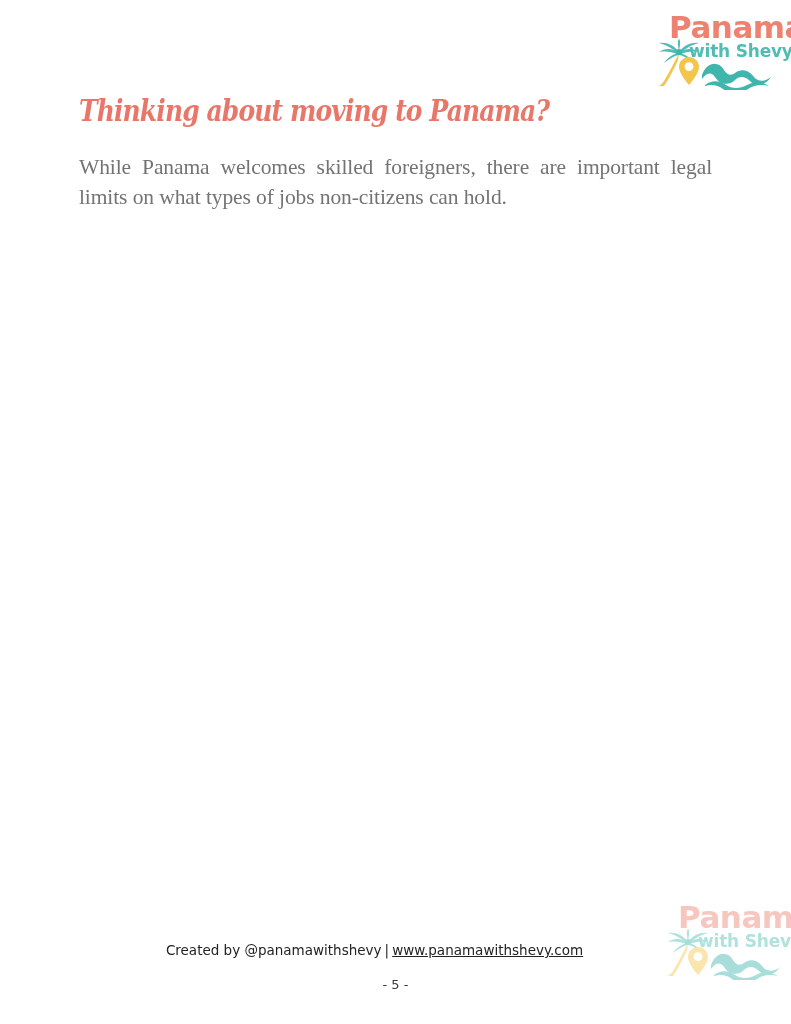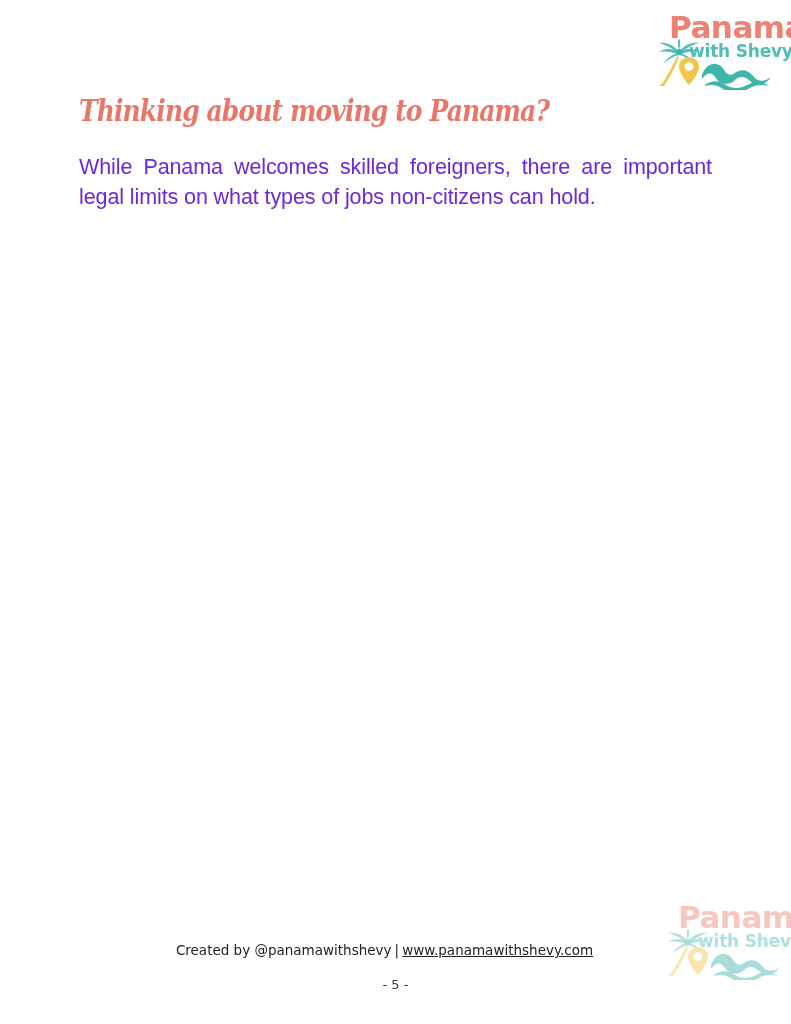--- a/index.html
+++ b/index.html
@@ -82,36 +82,36 @@
   }
 
   .body-block {
     position: absolute;
     top: 152px;
     left: 79px;
     width: 633px;
   }
   .para {
     margin: 0;
-    font-family: Liberation Sans, sans-serif;
+    font-family: Liberation Serif, serif;
     font-size: 21.5px;
     line-height: 30px;
-    color: #6d28d9;
+    color: #737373;
     text-align: justify;
     letter-spacing: -0.1px;
   }
   .para + .para {
     margin-top: 30px;
   }
 
   
   .footer-credit {
     position: absolute;
     top: 942px;
-    left: 16px;
+    left: 6px;
     width: 737px;
     text-align: center;
     font-family: "DejaVu Sans", sans-serif;
     font-size: 13.5px;
     color: #232323;
   }
   .footer-credit a,
   .footer-link {
     color: #232323;
     text-decoration: underline;

